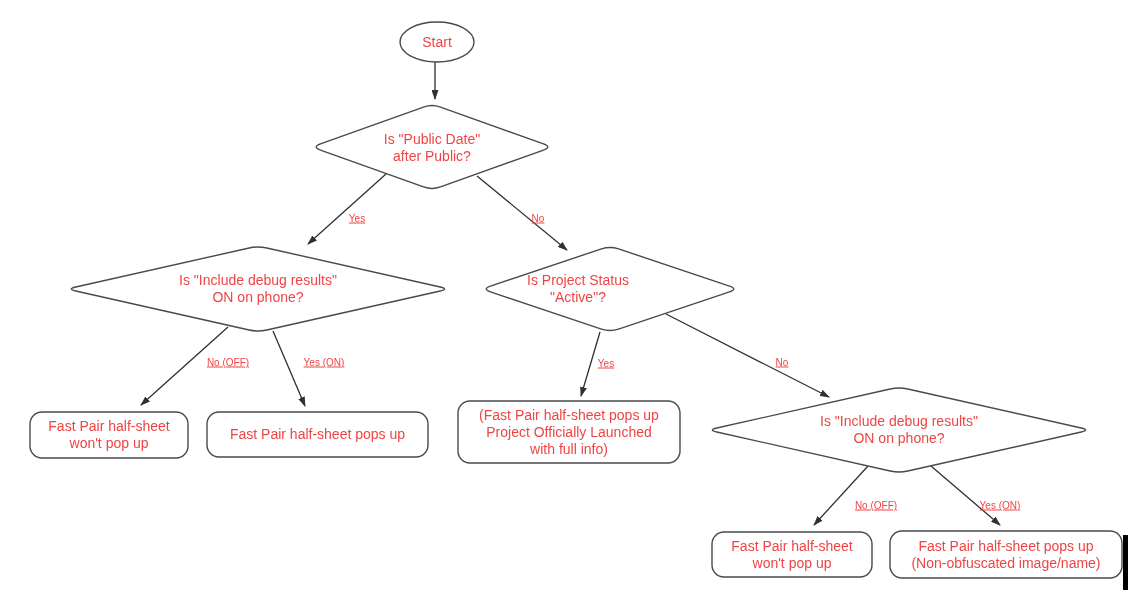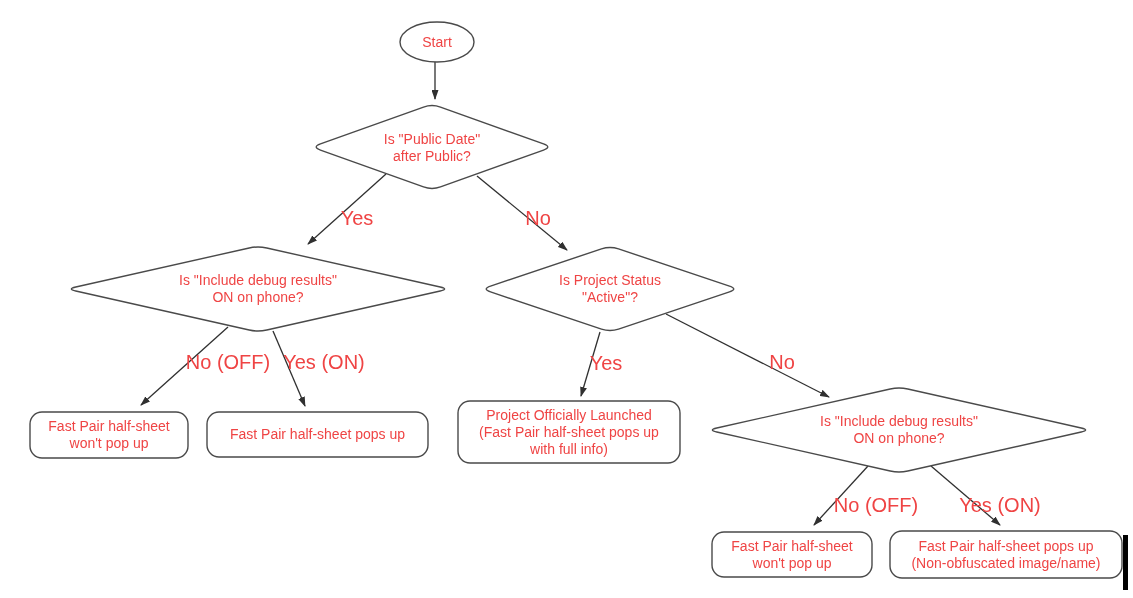--- a/index.html
+++ b/index.html
@@ -44,23 +44,24 @@
     font-size: 14px;
     line-height: 17px;
     pointer-events: none;
   }
   .node-label div {
     white-space: nowrap;
   }
   .edge-label {
     position: absolute;
     transform: translate(-50%, -50%);
-    font-size: 20px;
+    font-size: 10px;
     white-space: nowrap;
     pointer-events: none;
+    text-decoration: underline;
   }
   .cursor-bar {
     position: absolute;
     left: 1123px;
     top: 535px;
     width: 5px;
     height: 55px;
     background: #000000;
   }
 </style>
@@ -105,42 +106,42 @@
   <div class="node-label" style="left:357px; top:104px; width:150px; height:87px;">
     <div>Is "Public Date"</div>
     <div>after Public?</div>
   </div>
 
   <div class="node-label" style="left:158px; top:246px; width:200px; height:86px;">
     <div>Is "Include debug results"</div>
     <div>ON on phone?</div>
   </div>
 
-  <div class="node-label" style="left:530px; top:246px; width:160px; height:86px;">
+  <div class="node-label" style="left:498px; top:246px; width:160px; height:86px;">
     <div>Is Project Status</div>
     <div>"Active"?</div>
   </div>
 
   <div class="node-label" style="left:799px; top:387px; width:200px; height:86px;">
     <div>Is "Include debug results"</div>
     <div>ON on phone?</div>
   </div>
 
   <div class="node-label" style="left:30px; top:412px; width:158px; height:46px;">
     <div>Fast Pair half-sheet</div>
     <div>won't pop up</div>
   </div>
 
   <div class="node-label" style="left:207px; top:412px; width:221px; height:45px;">
     <div>Fast Pair half-sheet pops up</div>
   </div>
 
   <div class="node-label" style="left:458px; top:401px; width:222px; height:62px;">
+    <div>(Fast Pair half-sheet pops up</div>
     <div>Project Officially Launched</div>
-    <div>(Fast Pair half-sheet pops up</div>
     <div>with full info)</div>
   </div>
 
   <div class="node-label" style="left:712px; top:532px; width:160px; height:45px;">
     <div>Fast Pair half-sheet</div>
     <div>won't pop up</div>
   </div>
 
   <div class="node-label" style="left:890px; top:531px; width:232px; height:47px;">
     <div>Fast Pair half-sheet pops up</div>

